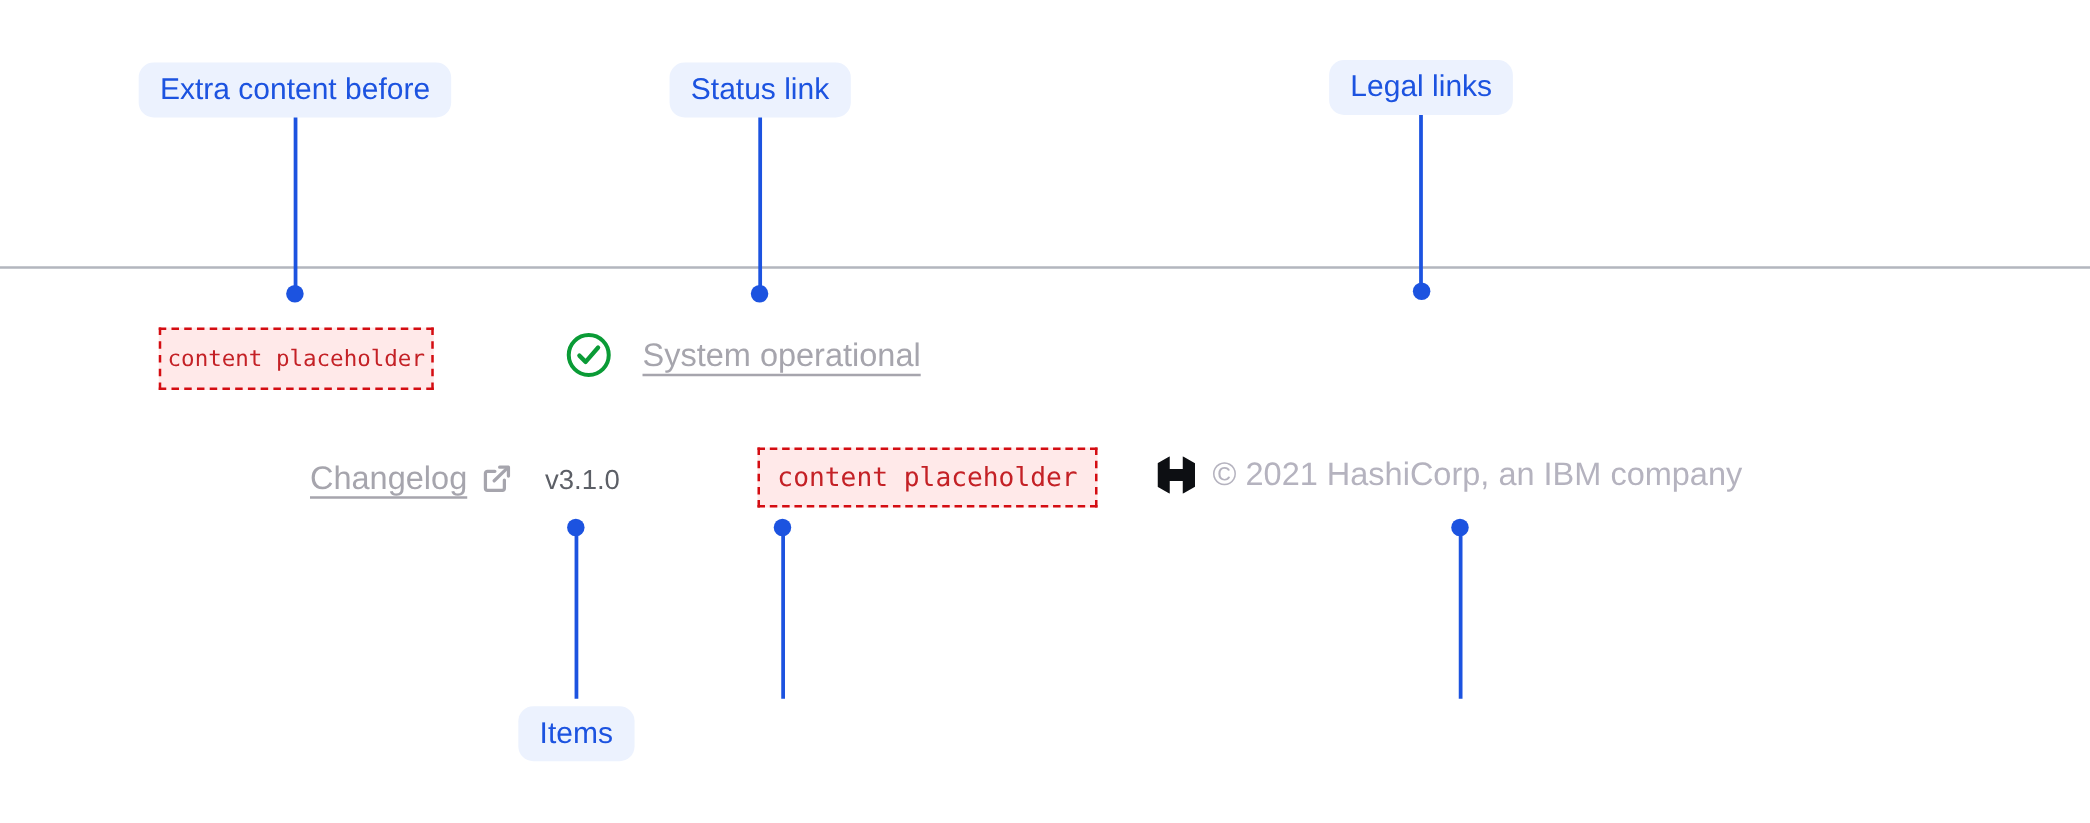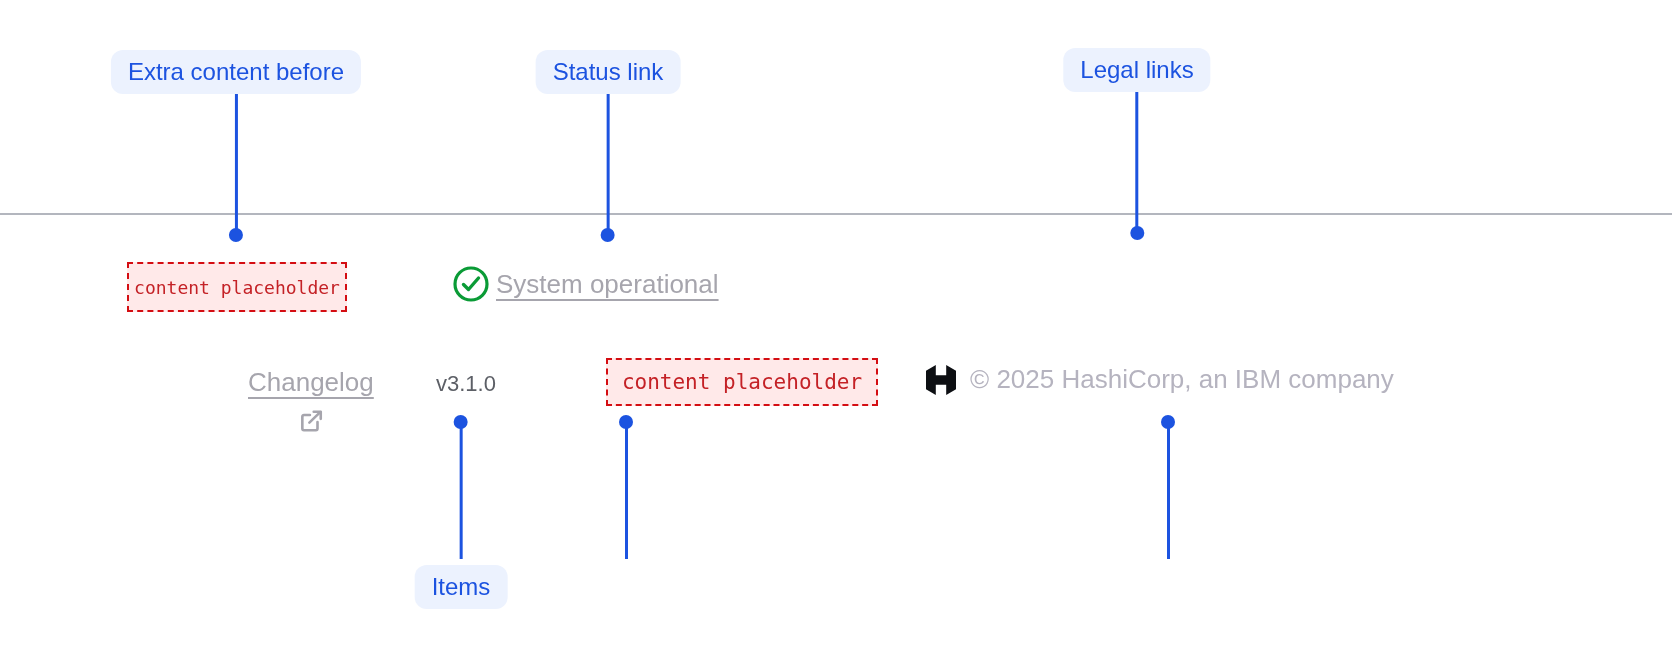--- a/index.html
+++ b/index.html
@@ -27,27 +27,27 @@
     position:absolute;display:flex;align-items:center;justify-content:center;
     border:2px dashed #d40d12;background:#ffe9e9;color:#c42126;
     font-family:"DejaVu Sans Mono", monospace;white-space:nowrap;box-sizing:border-box;
   }
   #extra-before{left:127px;top:262px;width:220px;height:50px;font-size:18px;}
   #extra-after{left:606px;top:358px;width:272px;height:48px;font-size:21px;}
   .muted-link{
     color:#a6a5ad;text-decoration:underline;text-decoration-thickness:2px;text-underline-offset:6px;
     font-size:26px;white-space:nowrap;cursor:pointer;
   }
-  .status-group{position:absolute;left:452px;top:265px;display:flex;align-items:center;gap:6px;}
+  .status-group{position:absolute;left:452px;top:265px;display:flex;align-items:center;gap:24px;}
   .legal-region{
     position:absolute;left:773px;top:236px;width:792px;height:102px;box-sizing:border-box;
     border:3px dashed #2257e5;display:flex;align-items:center;justify-content:space-between;
     padding:0 22px;
   }
-  .row2-link{position:absolute;left:248px;top:367px;display:flex;align-items:center;gap:10px;flex-direction:column;}
+  .row2-link{position:absolute;left:248px;top:367px;display:flex;align-items:center;gap:10px;}
   .version{position:absolute;left:436px;top:371px;font-size:22px;color:#5c5f66;}
   .copyright-group{position:absolute;left:926px;top:364px;display:flex;align-items:center;gap:14px;}
   .copyright-text{font-size:26px;color:#b5b3bf;white-space:nowrap;}
   .icon{display:inline-flex;align-items:center;justify-content:center;}
 </style>
 </head>
 <body>
 
 <div class="canvas">
 
@@ -96,21 +96,21 @@
   <div class="version">v3.1.0</div>
 
   <div class="placeholder-box" id="extra-after">content placeholder</div>
 
   <div class="copyright-group">
     <span class="icon">
       <svg width="30" height="30" viewBox="0 0 24 24">
         <path fill="#0d0f13" d="M7.84 0 L0 4.53 V19.47 L7.84 24 V15.86 H16.16 V24 L24 19.47 V4.53 L16.16 0 V8.14 H7.84 Z"></path>
       </svg>
     </span>
-    <span class="copyright-text">© 2025 HashiCorp, an IBM company</span>
+    <span class="copyright-text">© 2021 HashiCorp, an IBM company</span>
   </div>
 
   <div class="annotation bottom" style="left:461px;top:415px;">
     <div class="connector-dot"></div>
     <div class="connector-line"></div>
     <span class="pill">Items</span>
   </div>
   <div class="annotation bottom" style="left:626px;top:415px;">
     <div class="connector-dot"></div>
     <div class="connector-line"></div>

